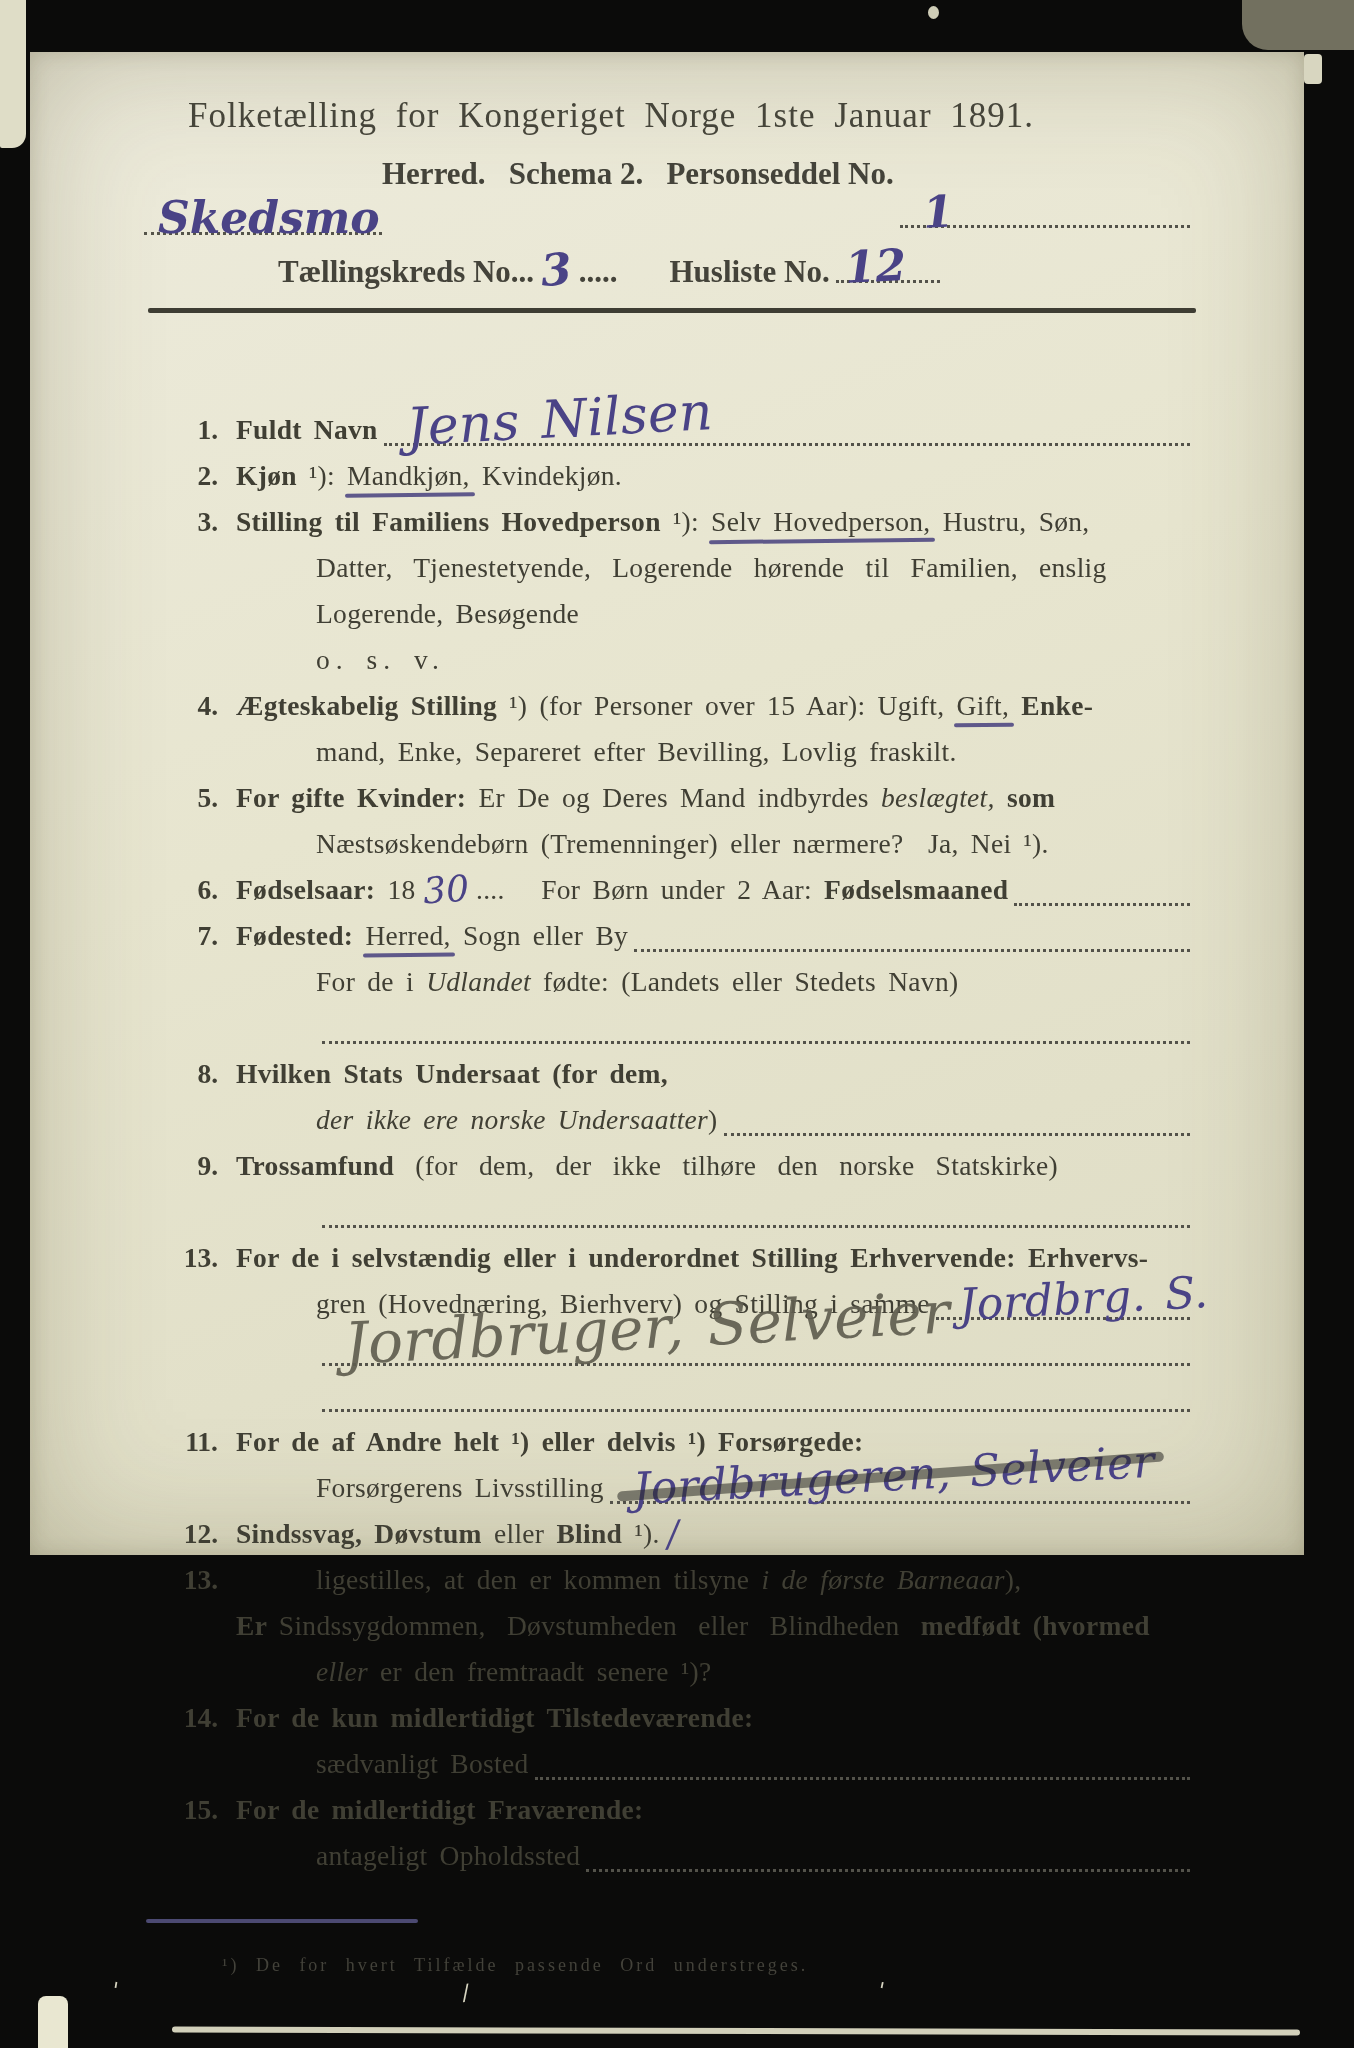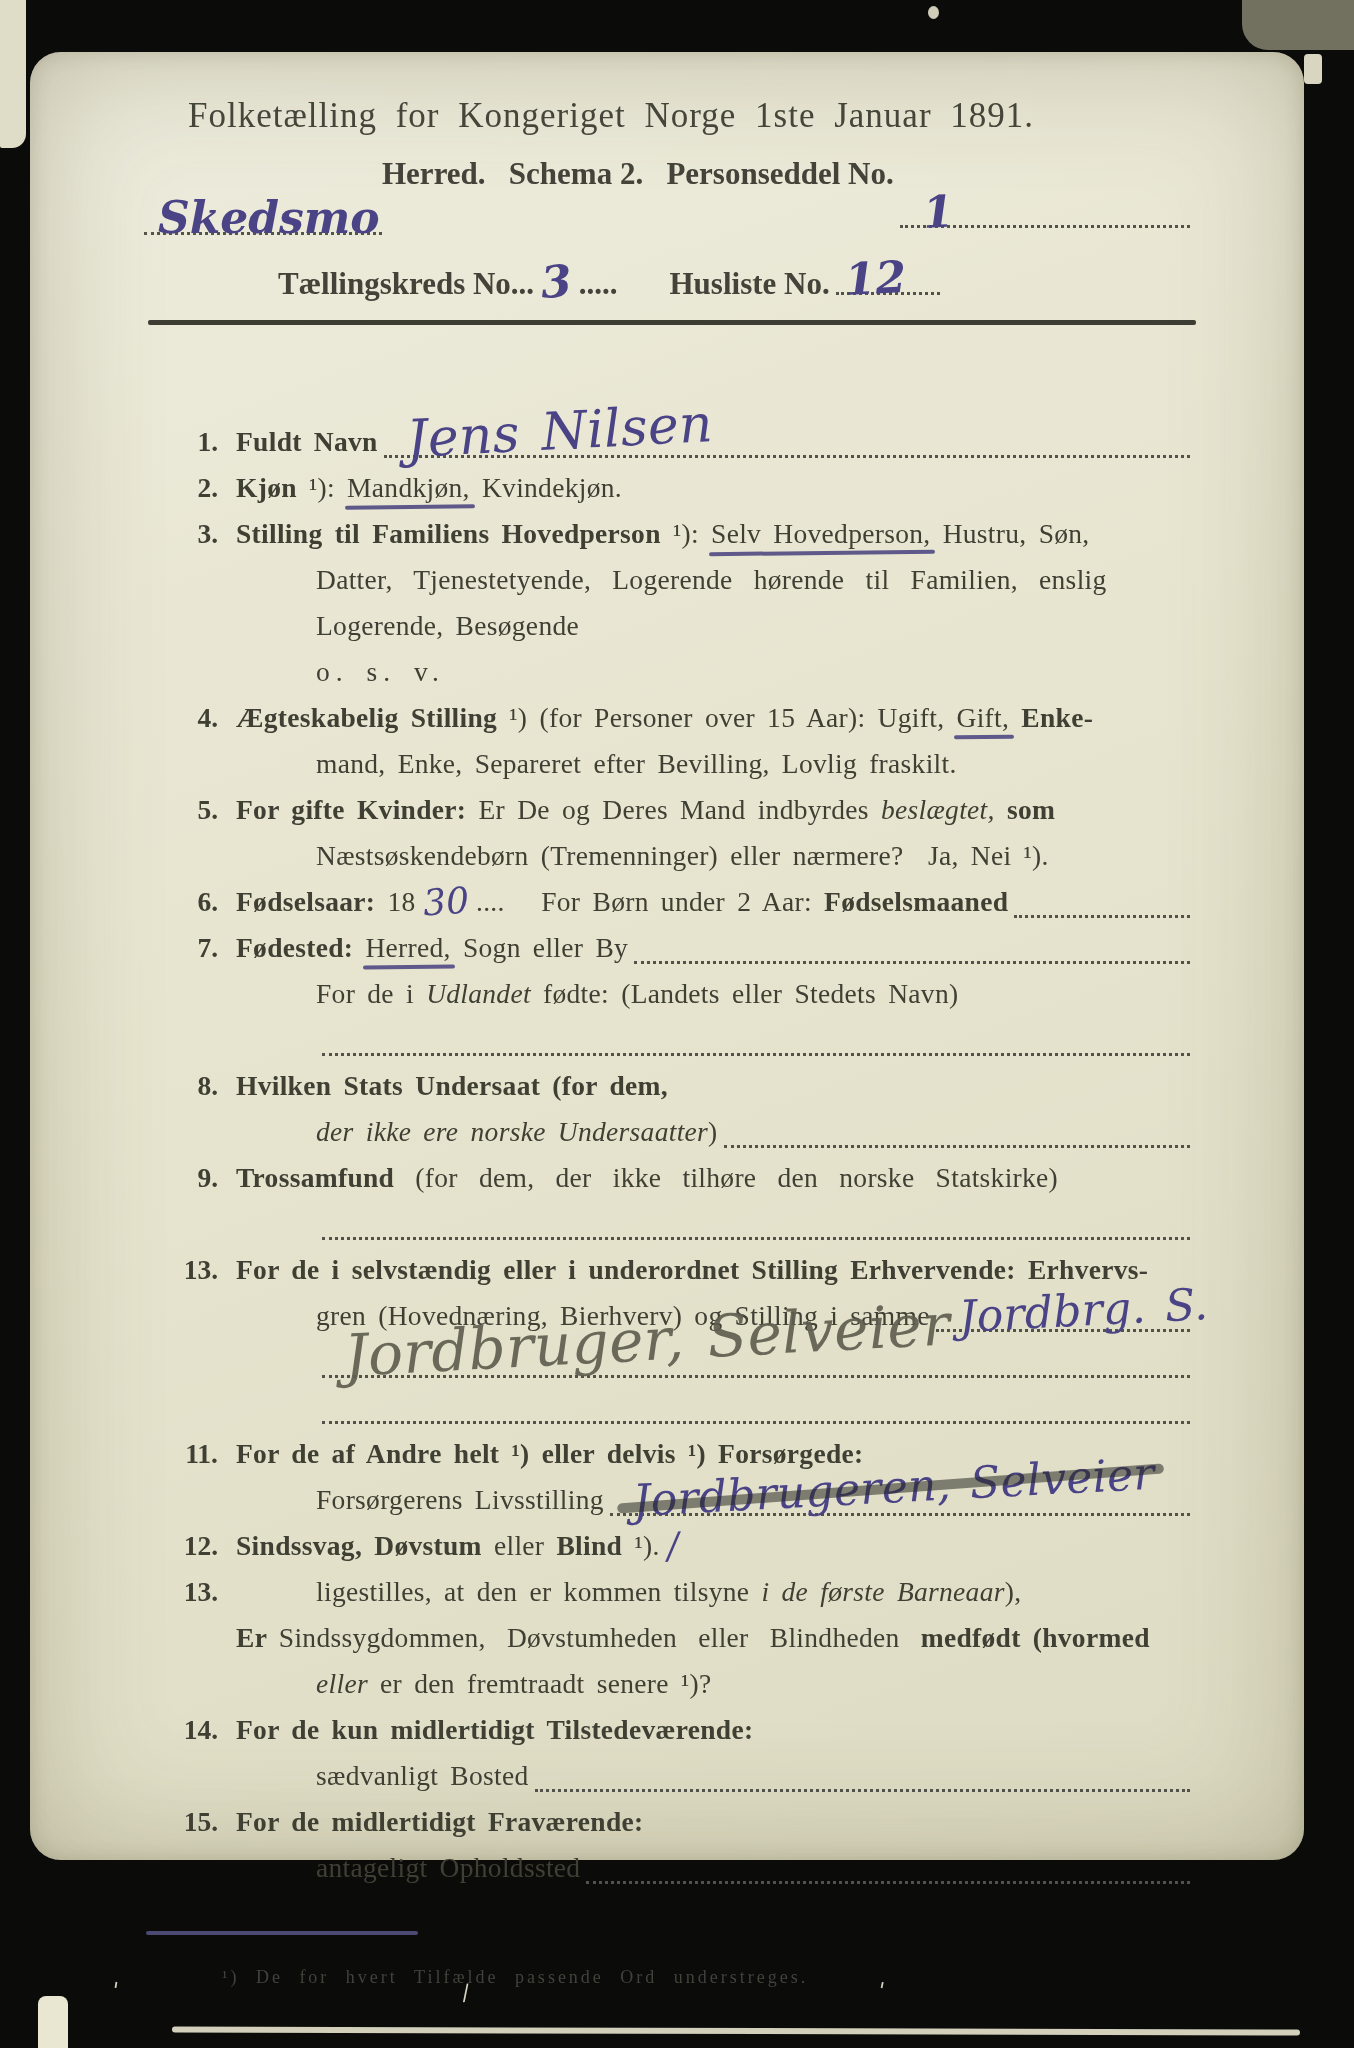--- a/index.html
+++ b/index.html
@@ -1,30 +1,30 @@
 <!DOCTYPE html>
 <html><head>
 <meta charset="utf-8">
 <style>
   html,body{margin:0;padding:0;background:#222;}
   .scan{position:relative;width:1354px;height:2048px;background:#0b0b0a;overflow:hidden;
         font-family:"Liberation Serif",serif;}
-  .page{position:absolute;left:30px;top:52px;width:1274px;height:1808px;
+  .page{position:absolute;left:30px;top:52px;width:1274px;height:1503px;
         background:linear-gradient(160deg,#edebdc 0%,#e7e5cf 45%,#dddbc3 100%);
-        box-shadow:inset 0 0 130px rgba(90,84,48,.30),inset 0 0 20px rgba(60,55,30,.18);border-radius:31px;}
+        box-shadow:inset 0 0 130px rgba(90,84,48,.30),inset 0 0 20px rgba(60,55,30,.18);}
   .content{padding:44px 112px 0 130px;color:#403f34;}
 
   
   .title{font-size:35px;letter-spacing:1px;word-spacing:9px;color:#46453a;padding-left:28px;}
   .hline2{display:flex;align-items:baseline;margin-top:20px;font-size:31px;font-weight:bold;color:#44433a;}
   .hline2 .seg{white-space:pre;}
   .muni-line{width:238px;margin-left:-16px;position:relative;border-bottom:3px dotted#55544a;
              height:40px;flex:none;align-self:flex-end;margin-top:36px;}
   .muni-line .hw{position:absolute;left:14px;bottom:-8px;}
-  .hline3{display:flex;align-items:baseline;margin-top:22px;padding-left:118px;
+  .hline3{display:flex;align-items:baseline;margin-top:10px;padding-left:118px;
           font-size:31px;font-weight:bold;color:#44433a;}
   .headrule{height:5px;background:#3e3d33;margin:18px -4px 0 -12px;border-radius:2px;}
 
   
   .questions{margin-top:94px;}
   .q{display:flex;}
   .qno{flex:none;width:58px;text-align:right;padding-right:18px;font-weight:bold;
        font-size:27.5px;line-height:46px;}
   .qbody{flex:1 1 auto;min-width:0;}
   .ln{display:flex;align-items:baseline;min-height:46px;line-height:46px;

